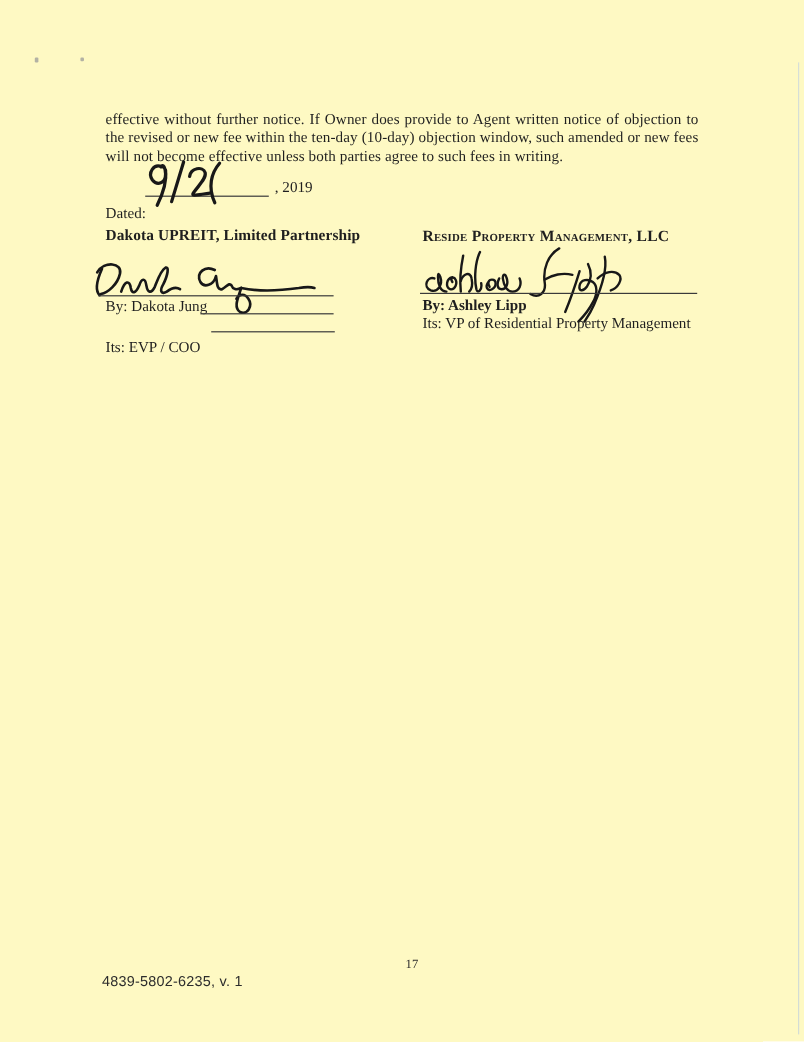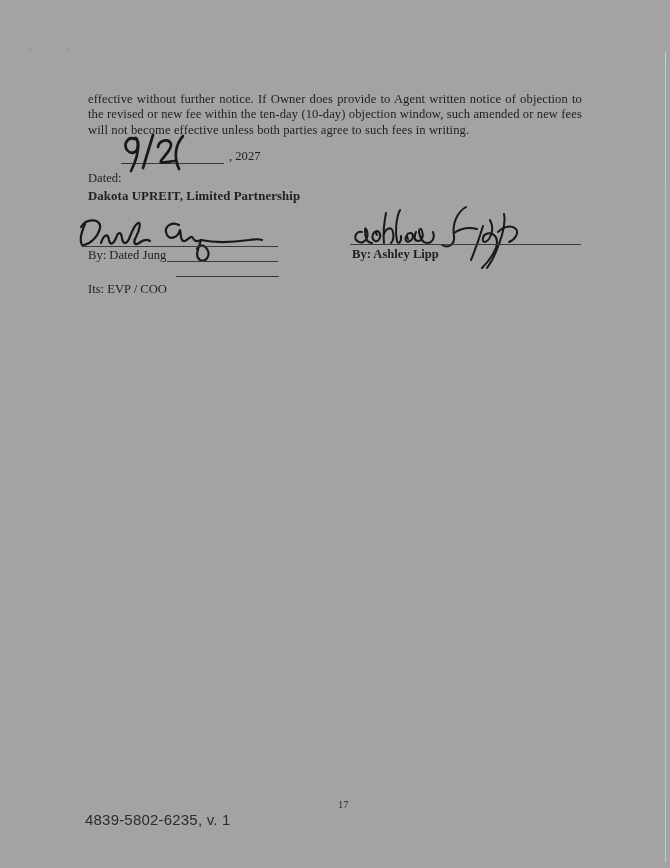--- a/index.html
+++ b/index.html
@@ -4,21 +4,21 @@
 <style>
   html, body {
     margin: 0;
     padding: 0;
     background: #ffffff;
   }
   #page {
     position: relative;
     width: 670px;
     height: 868px;
-    background: #a3a3a3;
+    background: #fef9c3;
     font-family: "Liberation Serif", serif;
     color: #1f1f1f;
     overflow: hidden;
   }
   .abs { position: absolute; }
 
   
   .edge-line {
     position: absolute;
     left: 665px; top: 52px;
@@ -78,21 +78,21 @@
     position: absolute;
     width: 1px; height: 1px;
     overflow: hidden;
     clip: rect(0 0 0 0);
     white-space: nowrap;
   }
 
   .footer-id {
     left: 85px; top: 811px;
     font-family: "Liberation Sans", sans-serif;
-    font-size: 15px;
+    font-size: 12px;
     color: #2c2c2c;
     letter-spacing: 0.2px;
   }
   .page-num {
     left: 326px; top: 799px;
     font-size: 10.5px;
     color: #2c2c2c;
     margin-left: 12px;
   }
 </style>
@@ -102,48 +102,49 @@
 <div id="page">
 
   <div class="speck" style="left:29px; top:48px;"></div>
   <div class="speck" style="left:67px; top:48px; height:3px;"></div>
   <div class="edge-line"></div>
 
   <div class="abs paragraph">effective without further notice.  If Owner does provide to Agent written notice of objection to the revised or new fee within the ten-day (10-day) objection window, such amended or new fees will not become effective unless both parties agree to such fees in writing.</div>
 
   <span class="abs serif-line" style="left:88px; top:149px;margin-top:22px;">Dated:</span>
   <div class="rule" style="left:121px; top:163px; width:103px;"></div>
-  <span class="abs serif-line" style="left:229px; top:149px;">, 2027</span>
+  <span class="abs serif-line" style="left:229px; top:149px;">, 2019</span>
 
   <svg class="ink" style="left:118px; top:131px;" width="72" height="44" viewBox="0 0 72 44">
     <g stroke-width="2.7">
       <path d="M17,8 C10,5 5,13 9,19 C13,24 20,22 20,14 C20,9 18,5 16,8"></path>
       <path d="M20,11 C21,20 18,30 13,40"></path>
       <path d="M35,4 L25,37"></path>
       <path d="M40,16 C41,9 51,7 53,13 C54,18 47,24 43,30 C41,33 48,31 57,30"></path>
       <path d="M65,5 C58,13 55,25 61,38"></path>
     </g>
   </svg>
   <span class="sr">9/21</span>
 
   <div class="abs company-left">Dakota UPREIT, Limited Partnership</div>
+  <div class="abs company-right">Reside Property Management, LLC</div>
 
   <svg class="ink" style="left:75px; top:212px;" width="215" height="52" viewBox="0 0 215 52">
     <g stroke-width="2.2">
       <path d="M10,12 C6,21 4,30 8,34"></path>
       <path d="M6,15 C12,5 27,7 25,16 C23,25 15,32 9,33"></path>
       <path d="M26,31 C29,22 33,21 34,28 C35,33 38,33 41,26 C43,20 46,19 47,26 C48,32 51,33 54,27 C56,22 59,13 63,11 C66,10 65,17 61,25 C58,30 59,34 64,31 C68,28 72,27 75,29"></path>
       <path d="M104,13 C96,9 88,15 92,23 C95,28 103,26 105,18 C106,25 106,30 110,29 C114,27 116,23 118,26 C119,29 122,30 126,28"></path>
       <path d="M126,28 C124,35 119,44 125,48 C131,51 136,43 132,37 C129,32 124,33 122,37"></path>
       <path d="M126,28 C140,31 160,30 174,28 C180,27 184,27 187,28"></path>
     </g>
   </svg>
   <span class="sr">Danel Jung</span>
   <div class="rule" style="left:82px; top:246px; width:196px;"></div>
-  <span class="abs serif-line" style="left:88px; top:248px;">By: Dated Jung</span>
+  <span class="abs serif-line" style="left:88px; top:248px;">By: Dakota Jung</span>
   <div class="rule" style="left:167px; top:261px; width:111px;"></div>
   <span class="abs serif-line" style="left:88px; top:263px;margin-top:19px;">Its: EVP / COO</span>
   <div class="rule" style="left:176px; top:276px; width:103px;"></div>
 
   <svg class="ink" style="left:346px; top:202px;" width="240" height="70" viewBox="0 0 240 70">
     <g stroke-width="2">
       <path d="M16,30 C10,28 6,37 13,40 C19,42 23,35 21,29 C20,26 19,25 19,29 C19,35 21,41 26,41"></path>
       <path d="M31,29 C26,30 25,37 29,39 C33,40 36,34 33,30 C31,28 29,30 31,33"></path>
       <path d="M40,11 C38,21 37,32 38,41"></path>
       <path d="M38,32 C40,26 46,24 47,30 C48,35 47,39 45,41"></path>
@@ -154,17 +155,18 @@
       <path d="M108,31 C114,27 123,25 131,27"></path>
       <path d="M137,24 C134,34 130,46 125,58"></path>
       <path d="M144,18 C147,24 147,31 143,37 C140,41 136,41 137,36 C138,31 144,30 148,33 C152,36 152,43 148,50 C144,58 139,63 136,66"></path>
       <path d="M158,12 C160,22 156,36 149,52 C146,59 143,63 141,66"></path>
       <path d="M152,30 C158,24 166,23 170,27 C173,31 169,38 163,40"></path>
     </g>
   </svg>
   <span class="sr">Ashley Lipp</span>
   <div class="rule" style="left:350px; top:244px; width:231px;"></div>
   <span class="abs serif-line" style="left:352px; top:247px;font-weight:bold;">By: Ashley Lipp</span>
+  <span class="abs serif-line" style="left:352px; top:262px;">Its: VP of Residential Property Management</span>
 
   <div class="abs footer-id">4839-5802-6235, v. 1</div>
   <div class="abs page-num">17</div>
 
 </div>
 
 </body></html>

